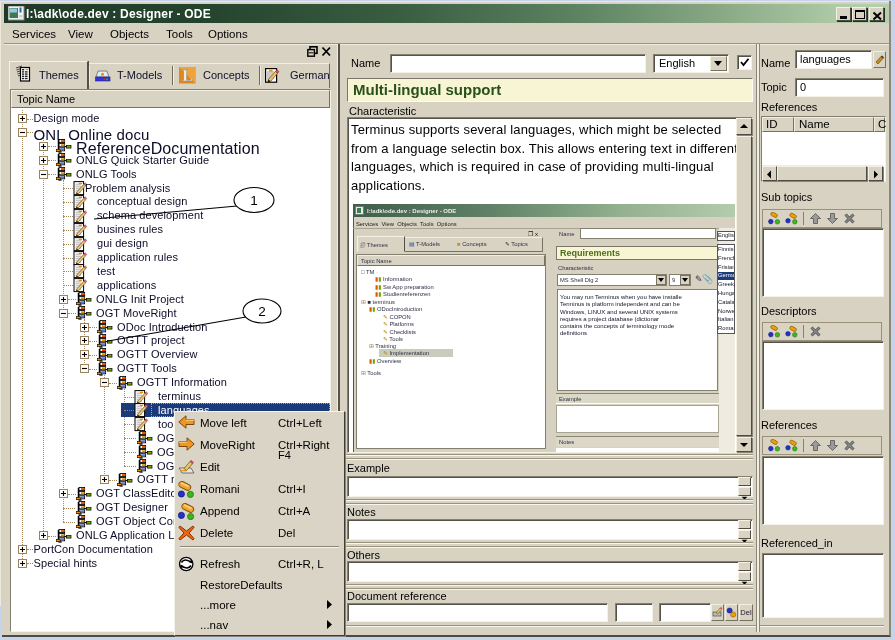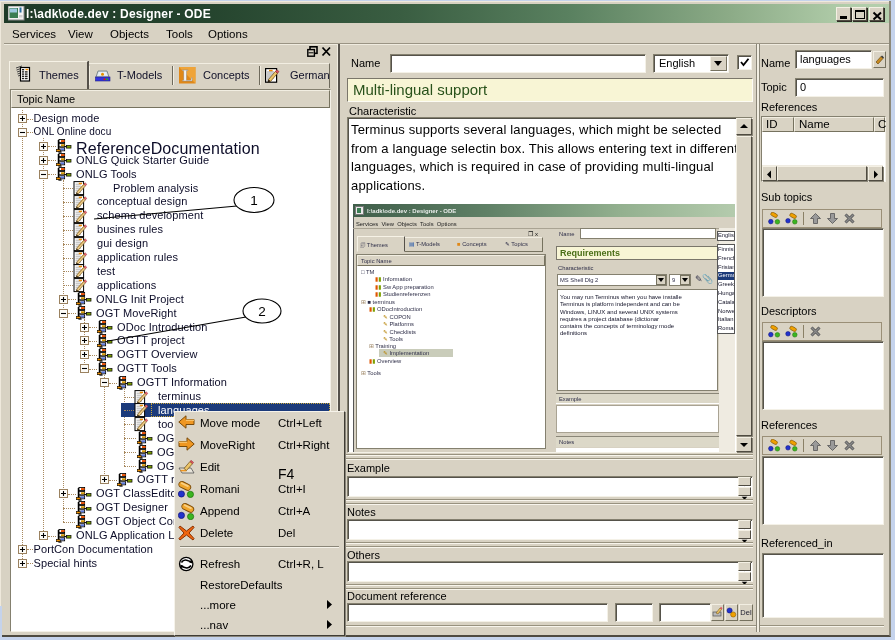--- a/index.html
+++ b/index.html
@@ -109,21 +109,21 @@
 <rect x="0.5" y="0.5" width="8" height="8" fill="#fdfcf8" stroke="#9b8260"></rect>
       <path d="M2 4.5h5 M4.5 2v5" stroke="#000" stroke-width="1.1"></path>
     </svg>
     <div style="position:absolute;left:27px;top:118.5px;width:6px;height:0;border-top:1px dotted #a8895e"></div>
     <div class="ab" style="left:33.5px;top:112.0px;font-size:11px;color:#0c0c28;white-space:nowrap;letter-spacing:0.1px">Design mode</div>
     <svg style="position:absolute;left:17.5px;top:127.9px" width="9" height="9" viewBox="0 0 9 9">
 <rect x="0.5" y="0.5" width="8" height="8" fill="#fdfcf8" stroke="#9b8260"></rect>
       <path d="M2 4.5h5" stroke="#000" stroke-width="1.1"></path>
     </svg>
     <div style="position:absolute;left:27px;top:132.4px;width:6px;height:0;border-top:1px dotted #a8895e"></div>
-    <div class="ab" style="left:33.5px;top:125.9px;font-size:10px;color:#0c0c28;white-space:nowrap;letter-spacing:0.1px">ONL Online docu</div>
+    <div class="ab" style="left:33.5px;top:125.9px;font-size:15px;color:#0c0c28;white-space:nowrap;letter-spacing:0.1px">ONL Online docu</div>
     <div style="position:absolute;left:48px;top:146.3px;width:8px;height:0;border-top:1px dotted #a8895e"></div>
     <svg style="position:absolute;left:38.5px;top:141.8px" width="9" height="9" viewBox="0 0 9 9">
 <rect x="0.5" y="0.5" width="8" height="8" fill="#fdfcf8" stroke="#9b8260"></rect>
       <path d="M2 4.5h5 M4.5 2v5" stroke="#000" stroke-width="1.1"></path>
     </svg>
     <svg style="position:absolute;left:56px;top:139.3px" width="16" height="15" viewBox="0 0 16 15">
 <path d="M2.4 1v12" stroke="#000" stroke-width="1.3" fill="none"></path>
 <path d="M2.4 13h3.2" stroke="#000" stroke-width="1.3" fill="none"></path>
 <rect x="3" y="0.4" width="5.6" height="3.2" fill="#fff" stroke="#000" stroke-width="0.9"></rect>
 <rect x="5" y="1.1" width="3.6" height="1.9" fill="#e84e00"></rect>
@@ -177,21 +177,21 @@
     <div style="position:absolute;left:63px;top:188.0px;width:10px;height:0;border-top:1px dotted #a8895e"></div>
     <svg style="position:absolute;left:73px;top:181.0px" width="16" height="15" viewBox="0 0 16 15">
 <rect x="1" y="0.6" width="9.6" height="13" fill="#fff" stroke="#000" stroke-width="1"></rect>
 <path d="M2.6 3.2h5.4 M2.6 5.2h5.4 M2.6 7.2h5.4 M2.6 9.2h5.4 M2.6 11.2h5.4" stroke="#9a9a9a" stroke-width="0.8"></path>
 <rect x="5.8" y="1.7" width="3.2" height="1.5" fill="#ef8a00"></rect>
 <polygon points="3.6,11.4 10.9,3.2 12.6,4.7 5.3,12.9" fill="#eccb87" stroke="#6b4a12" stroke-width="0.6"></polygon>
 <path d="M5.2,9.6 11.9,2.1" stroke="#b98d3e" stroke-width="1" fill="none"></path>
 <polygon points="10.9,3.2 12.1,1.8 13.8,3.3 12.6,4.7" fill="#ee6a78" stroke="#99333e" stroke-width="0.5"></polygon>
 <polygon points="3.6,11.4 5.3,12.9 2.4,13.9" fill="#3a2808"></polygon>
 </svg>
-    <div class="ab" style="left:113px;top:181.5px;font-size:11px;color:#0c0c28;white-space:nowrap;letter-spacing:0.1px">Problem analysis</div>
+    <div class="ab" style="left:85px;top:181.5px;font-size:11px;color:#0c0c28;white-space:nowrap;letter-spacing:0.1px">Problem analysis</div>
     <div style="position:absolute;left:63px;top:201.9px;width:10px;height:0;border-top:1px dotted #a8895e"></div>
     <svg style="position:absolute;left:73px;top:194.9px" width="16" height="15" viewBox="0 0 16 15">
 <rect x="1" y="0.6" width="9.6" height="13" fill="#fff" stroke="#000" stroke-width="1"></rect>
 <path d="M2.6 3.2h5.4 M2.6 5.2h5.4 M2.6 7.2h5.4 M2.6 9.2h5.4 M2.6 11.2h5.4" stroke="#9a9a9a" stroke-width="0.8"></path>
 <rect x="5.8" y="1.7" width="3.2" height="1.5" fill="#ef8a00"></rect>
 <polygon points="3.6,11.4 10.9,3.2 12.6,4.7 5.3,12.9" fill="#eccb87" stroke="#6b4a12" stroke-width="0.6"></polygon>
 <path d="M5.2,9.6 11.9,2.1" stroke="#b98d3e" stroke-width="1" fill="none"></path>
 <polygon points="10.9,3.2 12.1,1.8 13.8,3.3 12.6,4.7" fill="#ee6a78" stroke="#99333e" stroke-width="0.5"></polygon>
 <polygon points="3.6,11.4 5.3,12.9 2.4,13.9" fill="#3a2808"></polygon>
 </svg>
@@ -580,21 +580,21 @@
 <div class="lbl" style="left:659px;top:57px">English</div>
 <div class="rais" style="left:710px;top:56px;width:17px;height:15px"></div>
 <svg class="ab" style="left:714px;top:61px" width="9" height="6">
       <polygon points="0,0 8,0 4,5" fill="#000"></polygon>
     </svg>
 <div class="sunk" style="left:737px;top:55px;width:15px;height:15px"></div>
 <svg class="ab" style="left:740px;top:58px" width="10" height="9">
       <path d="M1 4 L3.5 7 L8.5 0.8" stroke="#000" stroke-width="1.8" fill="none"></path>
     </svg>
 <div class="ab" style="left:347px;top:78px;width:406px;height:24px;background:#f8f5d5;border:1px solid;border-color:#7a766a #fdfcf4 #fdfcf4 #7a766a"></div>
-<div class="ab" style="left:353px;top:81px;font-size:15px;font-weight:normal;color:#28511a">Multi-lingual support</div>
+<div class="ab" style="left:353px;top:81px;font-size:15px;font-weight:bold;color:#28511a">Multi-lingual support</div>
 <div class="lbl" style="left:349px;top:105px">Characteristic</div>
 <div class="sunk" style="left:347px;top:117px;width:406px;height:336px"></div>
 <div class="ab" style="left:351px;top:121px;width:395px;font-size:13px;line-height:18.6px;color:#000;letter-spacing:0.15px;white-space:nowrap">Terminus supports several languages, which might be selected<br>from a language selectin box. This allows entering text in different<br>languages, which is required in case of providing multi-lingual<br>applications.</div>
 <div class="ab" style="left:736px;top:118px;width:16px;height:334px;background:#efebe1;background-image:radial-gradient(#d9d3c4 30%,transparent 30%);background-size:2px 2px"></div>
 <div class="ab" style="left:736px;top:118px;width:16px;height:17px;background:#d9d3c4;border:1px solid;border-color:#f4f0e4 #4f4b41 #4f4b41 #f4f0e4;box-shadow:1px 1px 0 #8a8678"><svg width="14" height="13">
         <polygon points="7,4 11,8 3,8" fill="#000"></polygon>
       </svg></div>
 <div class="ab" style="left:736px;top:437px;width:16px;height:15px;background:#d9d3c4;border:1px solid;border-color:#f4f0e4 #4f4b41 #4f4b41 #f4f0e4;box-shadow:1px 1px 0 #8a8678"><svg width="14" height="13">
         <polygon points="3,4 11,4 7,8" fill="#000"></polygon>
       </svg></div>
@@ -821,36 +821,36 @@
 <text x="254" y="205" font-size="13.5" text-anchor="middle" font-family="Liberation Sans">1</text>
 <line x1="108" y1="341" x2="246" y2="317" stroke="#000" stroke-width="1.1"></line>
 <ellipse cx="262" cy="311" rx="19" ry="12" fill="#fff" stroke="#000" stroke-width="1.1"></ellipse>
 <text x="262" y="316" font-size="13.5" text-anchor="middle" font-family="Liberation Sans">2</text>
 </svg>
 <div class="ab" style="left:174px;top:411px;width:171px;height:225px;background:#dad4c6;border:1px solid;border-color:#f6f3ea #3f3c34 #3f3c34 #f6f3ea;box-shadow:1px 1px 0 #8a867a"></div>
 <svg class="ab" style="left:178px;top:415px" width="17" height="15" viewBox="0 0 17 15">
       <polygon points="8,0.8 8,4.5 16,4.5 16,9.5 8,9.5 8,13.2 0.8,7" fill="#ef9722" stroke="#7a4a08" stroke-width="1"></polygon>
       <polygon points="8,4.5 16,4.5 16,6 8,6 8,4.8" fill="#f8c066"></polygon>
     </svg>
-<div class="lbl" style="left:200px;top:416.5px;font-size:11.5px">Move mode</div>
+<div class="lbl" style="left:200px;top:416.5px;font-size:11.5px">Move left</div>
 <div class="lbl" style="left:278px;top:416.5px;font-size:11.5px">Ctrl+Left</div>
 <svg class="ab" style="left:178px;top:437px" width="17" height="15" viewBox="0 0 17 15">
       <polygon points="9,0.8 9,4.5 1,4.5 1,9.5 9,9.5 9,13.2 16.2,7" fill="#ef9722" stroke="#7a4a08" stroke-width="1"></polygon>
       <polygon points="1,4.5 9,4.5 9,6 1,6 1,4.8" fill="#f8c066"></polygon>
     </svg>
 <div class="lbl" style="left:200px;top:438.5px;font-size:11.5px">MoveRight</div>
 <div class="lbl" style="left:278px;top:438.5px;font-size:11.5px">Ctrl+Right</div>
 <svg class="ab" style="left:178px;top:459px" width="17" height="15" viewBox="0 0 17 15">
       <polygon points="1,9 13,9 16,14 4,14" fill="#e8e4da" stroke="#555" stroke-width="0.8"></polygon>
       <rect x="2.5" y="10.8" width="6" height="1.6" fill="#ef9722"></rect>
       <polygon points="6,9.5 12,2.5 14.5,4.7 8.5,11.5" fill="#ecc56a" stroke="#6b4a12" stroke-width="0.7"></polygon>
       <polygon points="12,2.5 13,1.3 15.6,3.4 14.5,4.7" fill="#e25560" stroke="#8a2a30" stroke-width="0.5"></polygon>
     </svg>
 <div class="lbl" style="left:200px;top:460.5px;font-size:11.5px">Edit</div>
-<div class="lbl" style="left:278px;top:466px;font-size:14px">F4</div>
+<div class="lbl" style="left:278px;top:449px;font-size:11px">F4</div>
 <svg class="ab" style="left:178px;top:481px" width="18" height="17" viewBox="0 0 18 17">
       <g transform="rotate(26 7 5)">
         <rect x="0.5" y="2" width="12.5" height="6" rx="3" fill="#f0a62c" stroke="#7a4a08" stroke-width="0.9"></rect>
         <rect x="2" y="3" width="8.5" height="1.8" rx="0.9" fill="#f8cf84"></rect>
       </g>
       <circle cx="3.4" cy="13" r="3.1" fill="#2233cc" stroke="#111177" stroke-width="0.7"></circle>
       <circle cx="12.4" cy="13.4" r="3.1" fill="#3bb520" stroke="#1a7008" stroke-width="0.7"></circle>
     </svg>
 <div class="lbl" style="left:200px;top:482.5px;font-size:11.5px">Romani</div>
 <div class="lbl" style="left:278px;top:482.5px;font-size:11.5px">Ctrl+I</div>

